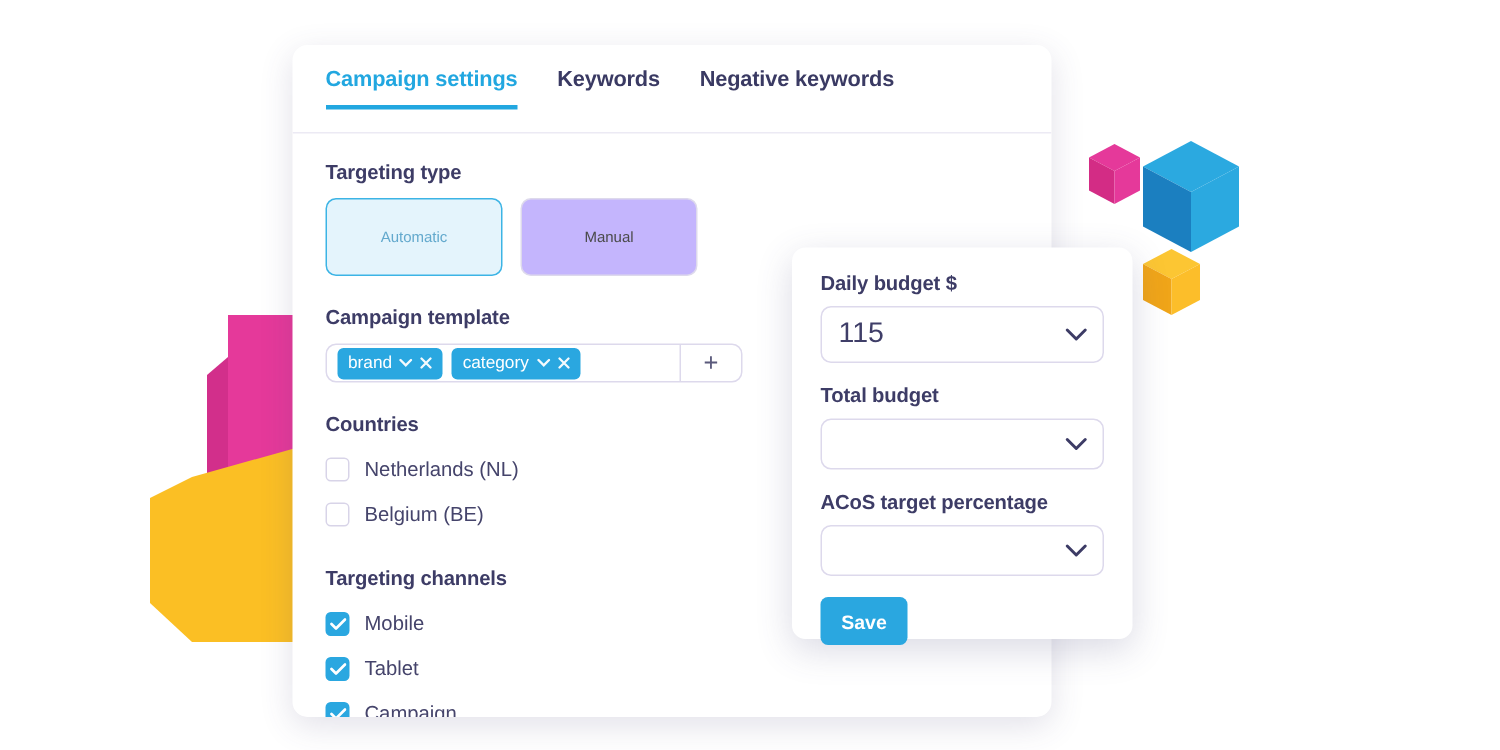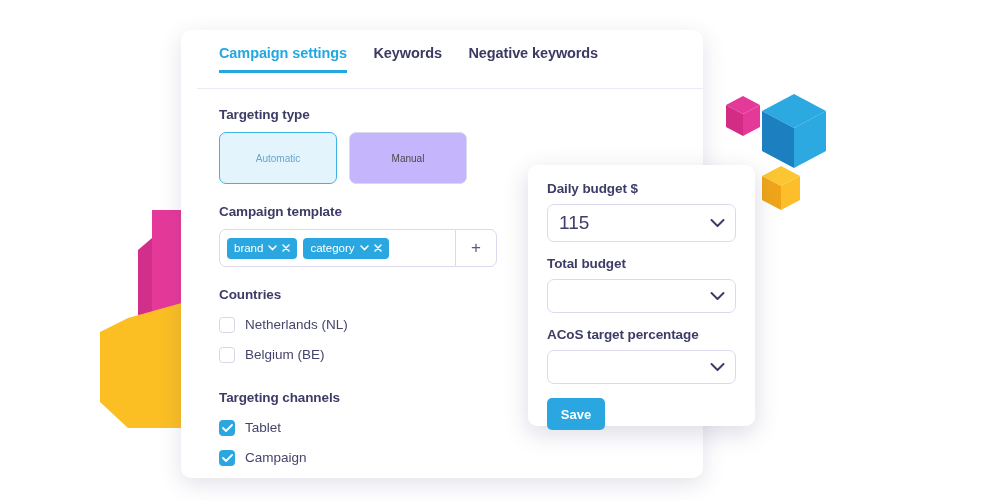--- a/index.html
+++ b/index.html
@@ -33,27 +33,26 @@
     width: 128px; height: 138px;
   }
   
   #cube-pink  { left: 726px; top: 96px;  width: 34px; height: 40px; }
   #cube-blue  { left: 762px; top: 94px;  width: 64px; height: 74px; }
   #cube-yellow{ left: 762px; top: 166px; width: 38px; height: 44px; }
 
   
   #main-card {
     position: absolute;
-    left: 181px; top: 30px;
+    left: 195px; top: 30px;
     width: 506px; height: 448px;
     background: #ffffff;
     border-radius: 10px;
     box-shadow: 0 6px 22px rgba(72, 70, 120, 0.16);
     overflow: hidden;
-    padding-left: 16px;
   }
   #tabs {
     position: relative;
     height: 44px;
     padding: 14px 0 0 22px;
     border-bottom: 1px solid #eceaf4;
     box-sizing: content-box;
   }
   .tab {
     display: inline-block;
@@ -99,21 +98,21 @@
   .seg-btn.off {
     background: #c4b5fd;
     border: 1.5px solid #ddd9ec;
     color: #4a4a4a;
   }
 
   
   #template-field {
     display: flex;
     align-items: stretch;
-    width: 278px; height: 38px;
+    width: 278px; height: 26px;
     border: 1.5px solid #ddd9ec;
     border-radius: 7px;
     background: #fff;
     margin-bottom: 20px;
     box-sizing: border-box;
   }
   #tag-area {
     flex: 1;
     display: flex; align-items: center; gap: 6px;
     padding-left: 7px;
@@ -301,20 +300,28 @@
 
       <div class="spacer-lg"></div>
 
       <p class="section-label">Targeting channels</p>
       <div class="cb-row">
         <span class="cb on">
           <svg width="11" height="8" viewBox="0 0 11 8">
               <path d="M1 4l3 3 6-6" stroke="#ffffff" stroke-width="1.8" fill="none" stroke-linecap="round" stroke-linejoin="round"></path>
             </svg>
         </span>
+        <span class="cb-label">Mobile</span>
+      </div>
+      <div class="cb-row">
+        <span class="cb on">
+          <svg width="11" height="8" viewBox="0 0 11 8">
+              <path d="M1 4l3 3 6-6" stroke="#ffffff" stroke-width="1.8" fill="none" stroke-linecap="round" stroke-linejoin="round"></path>
+            </svg>
+        </span>
         <span class="cb-label">Tablet</span>
       </div>
       <div class="cb-row">
         <span class="cb on">
           <svg width="11" height="8" viewBox="0 0 11 8">
               <path d="M1 4l3 3 6-6" stroke="#ffffff" stroke-width="1.8" fill="none" stroke-linecap="round" stroke-linejoin="round"></path>
             </svg>
         </span>
         <span class="cb-label">Campaign</span>
       </div>

